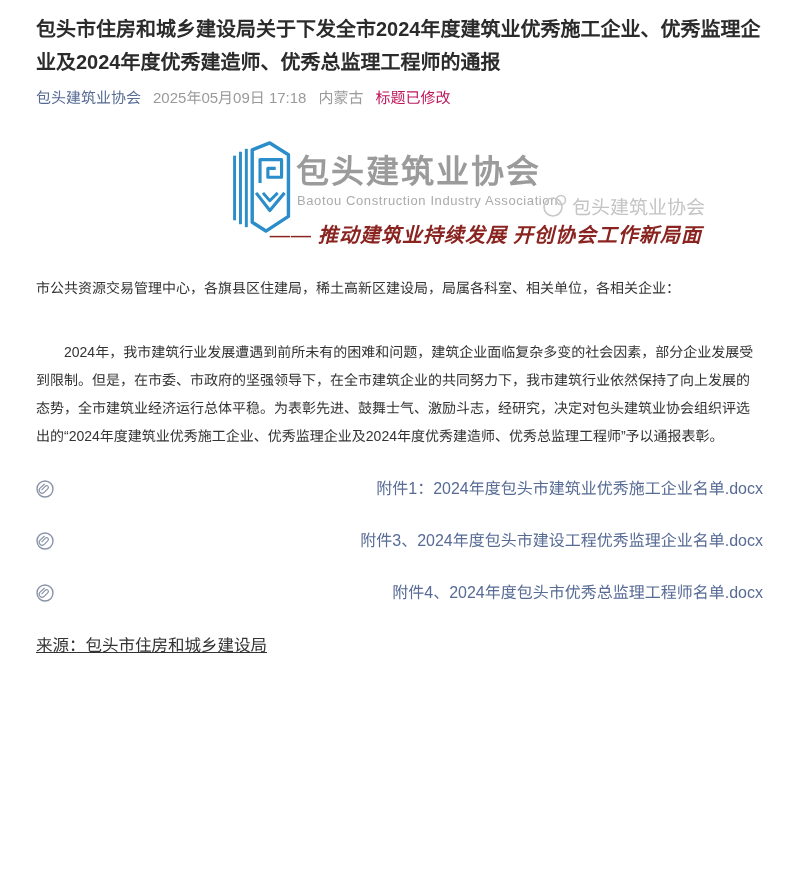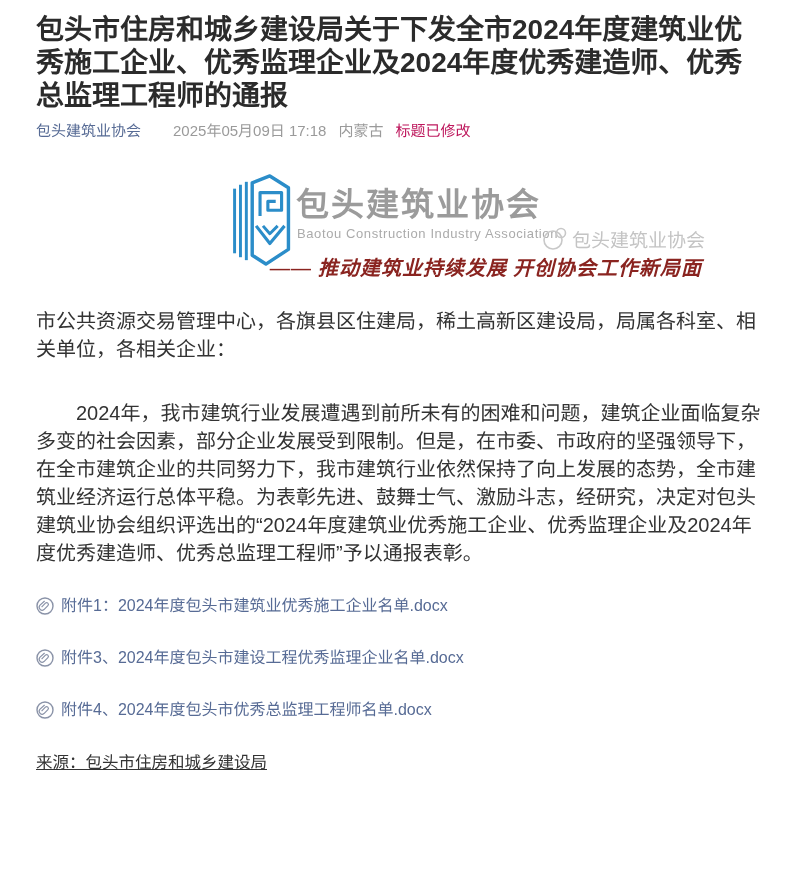--- a/index.html
+++ b/index.html
@@ -8,37 +8,37 @@
     width: 799px;
     min-height: 891px;
     font-family: "Liberation Sans", "DejaVu Sans", sans-serif;
     color: #333333;
   }
   .page { padding: 0 36px 18px 36px; position: relative; }
 
   
   .article-title {
     margin-top: 13px;
-    font-size: 28px;
+    font-size: 20px;
     line-height: 33px;
     font-weight: 700;
     color: #2b2b2b;
   }
 
   
   .meta-row {
     margin-top: 9px;
     font-size: 15px;
     line-height: 20px;
     color: #9a9a9a;
     display: flex;
     align-items: center;
   }
   .meta-account { color: #576b95; cursor: pointer; margin-right: 12px; }
-  .meta-date { margin-right: 12px; margin-left: 20px; }
+  .meta-date { margin-right: 12px; }
   .meta-region { margin-right: 12px; }
   .meta-edited { color: #be185d; font-family: Liberation Serif, serif; }
 
   
   .banner {
     position: relative;
     height: 135px;
     margin: 14px -36px 0 -36px;
     background: #ffffff;
     overflow: hidden;
@@ -59,31 +59,31 @@
     color: #c4c4c4; font-size: 19px; white-space: nowrap;
   }
   .banner-slogan {
     position: absolute; right: 97px; top: 97px;
     font-family: "Liberation Serif", "DejaVu Serif", serif;
     font-style: italic; font-weight: 700;
     font-size: 20px; color: #8a2420; letter-spacing: 1px; white-space: nowrap;
   }
 
   
-  .content { margin-top: 17px; font-size: 20px; line-height: 28px; color: #333; }
+  .content { margin-top: 17px; font-size: 14px; line-height: 28px; color: #333; }
   .content .greeting { text-indent: 0; }
   .content p.para { text-indent: 2em; margin-top: 36px; }
 
   
   .attachments { margin-top: 28px; }
   .attachment-item {
     display: flex; align-items: center; gap: 7px;
     margin-bottom: 31px;
     font-size: 16px; line-height: 21px;
-    color: #576b95; cursor: pointer; white-space: nowrap;
+    color: #576b95; cursor: pointer; white-space: nowrap; justify-content: space-between;
   }
   .attachment-item svg { flex: 0 0 auto; display: block; }
 
   
   .source-line { margin-top: 6px; font-size: 16.5px; line-height: 22px; color: #333; text-decoration: underline; }
 </style>
 </head>
 <body>
 
 <div class="page">

